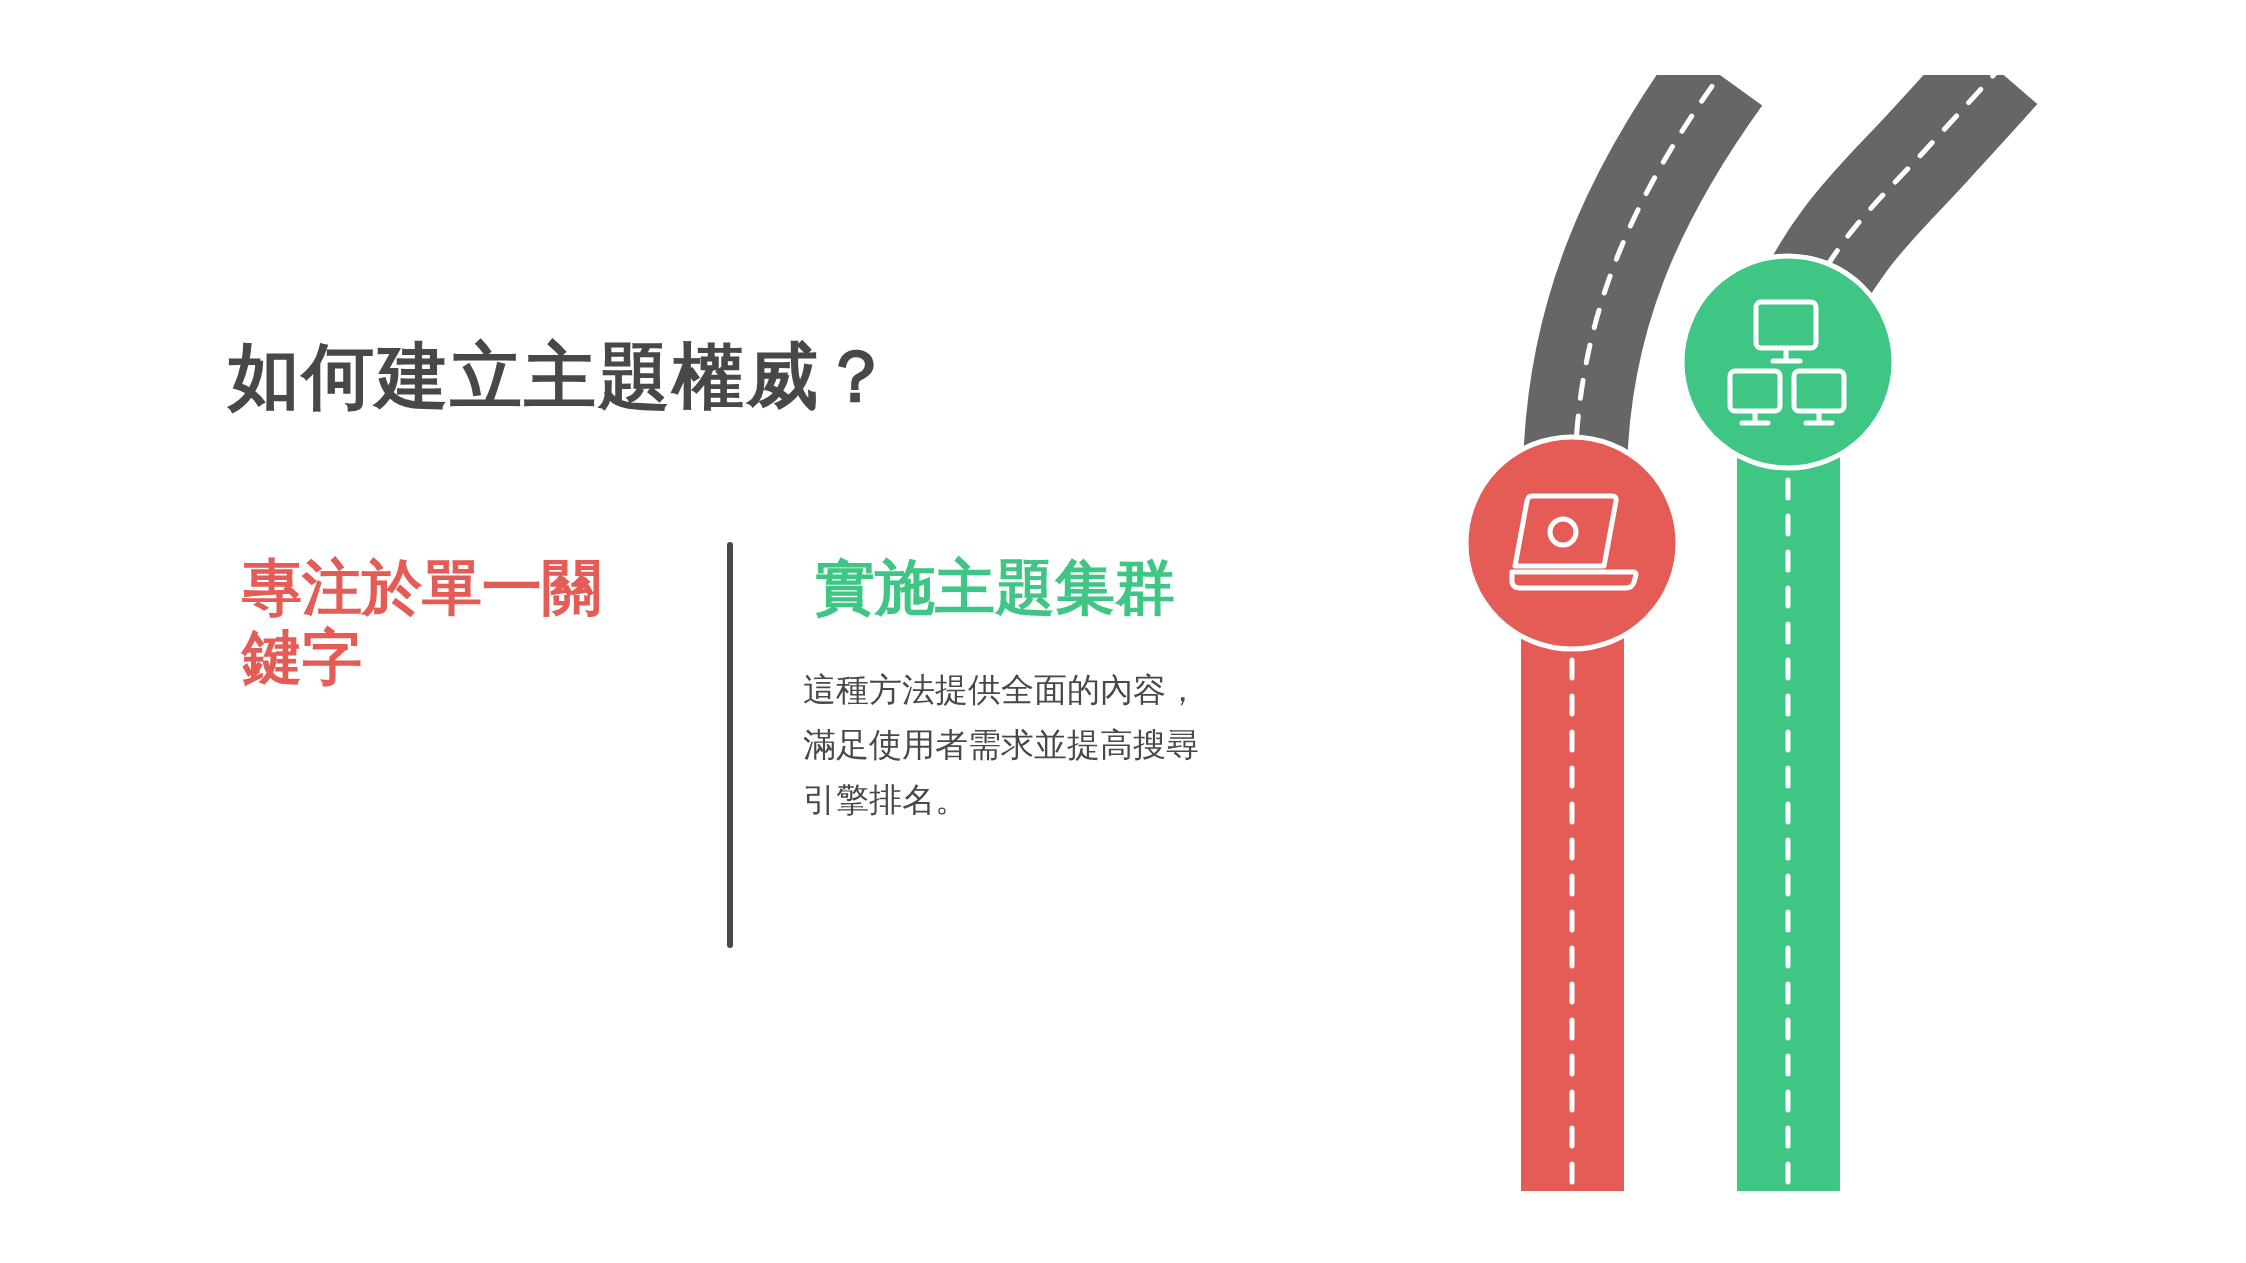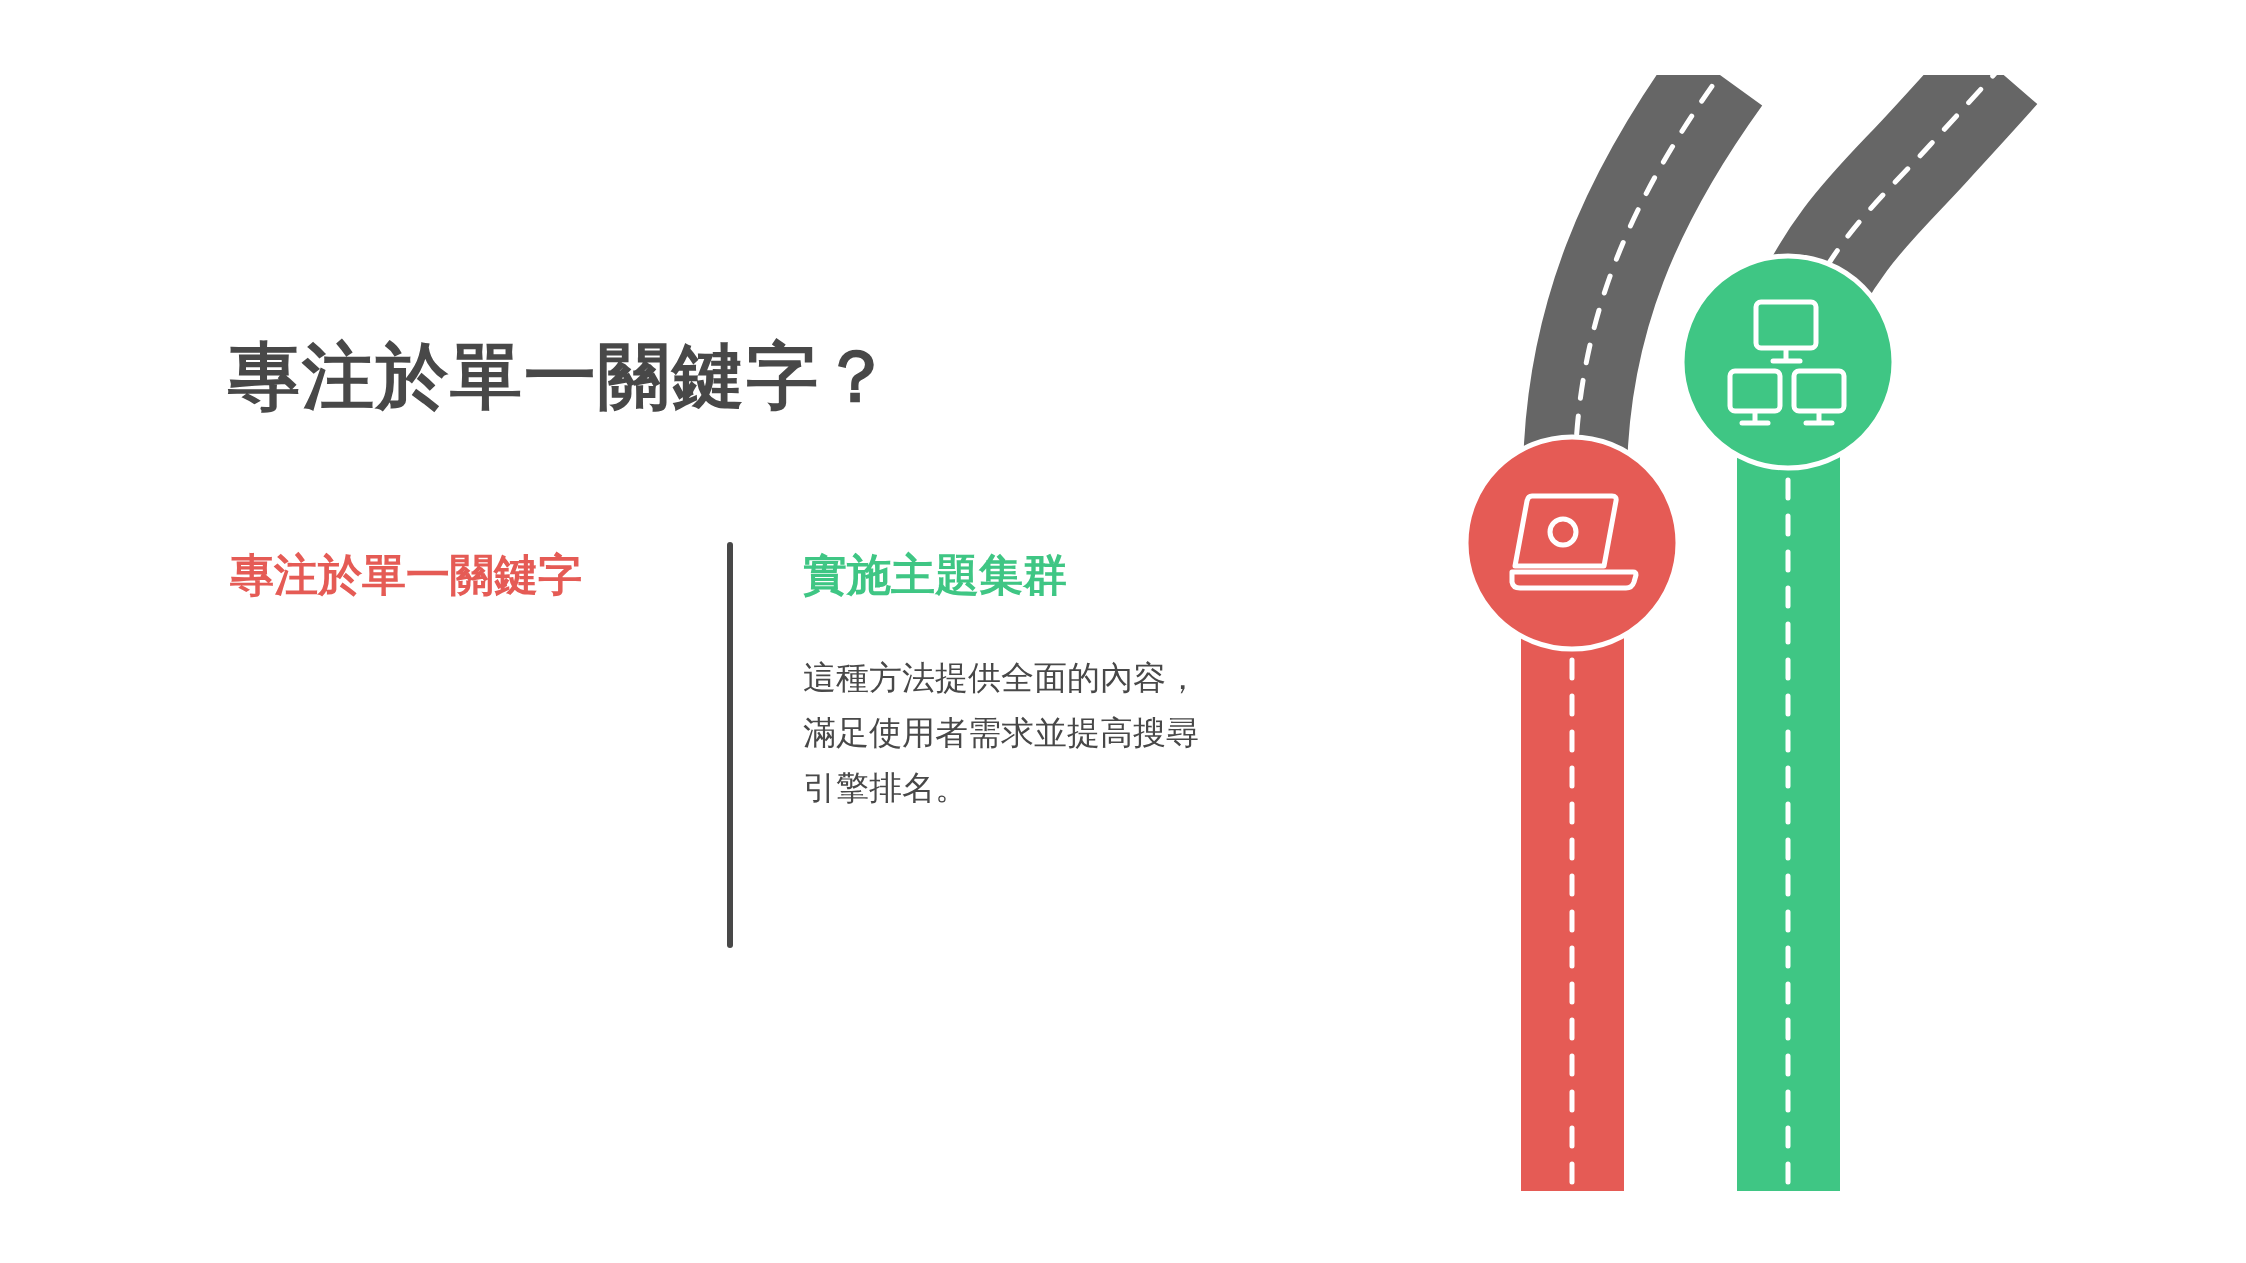--- a/index.html
+++ b/index.html
@@ -9,41 +9,41 @@
   }
   .title {
     position: absolute; left: 228px; top: 326px;
     font-size: 72px; font-weight: bold; color: #484848; letter-spacing: 2px;
     white-space: nowrap; line-height: 100px;
   }
   .col { position: absolute; }
   .col-left { left: 230px; top: 540px; width: 440px; }
   .col-right { left: 803px; top: 540px; width: 440px; }
   .heading {
-    font-size: 44px; font-weight: bold; line-height: 70px; margin: 0;
+    font-size: 60px; font-weight: bold; line-height: 70px; margin: 12px;
     word-break: break-all;
   }
   .heading.red { color: #e55b55; }
   .heading.green { color: #3fc684; }
   .body-text {
     font-size: 33px; line-height: 55px; color: #484848; margin: 0;
     word-break: break-all;
   }
   .col-left .body-text { margin-top: 40px; width: 420px; }
   .col-right .body-text { margin-top: 40px; width: 420px; }
   .divider {
     position: absolute; left: 727px; top: 542px; width: 6px; height: 406px;
     background: #484848; border-radius: 3px;
   }
   .roads { position: absolute; left: 0; top: 0; }
 </style>
 </head>
 <body>
 
-<div class="title">專注於單一關鍵字？</div>
+<div class="title">如何建立主題權威？</div>
 
 <div class="col col-left">
   <h2 class="heading red">專注於單一關鍵字</h2>
 </div>
 
 <div class="divider"></div>
 
 <div class="col col-right">
   <h2 class="heading green">實施主題集群</h2>
   <p class="body-text">這種方法提供全面的內容，滿足使用者需求並提高搜尋引擎排名。</p>

